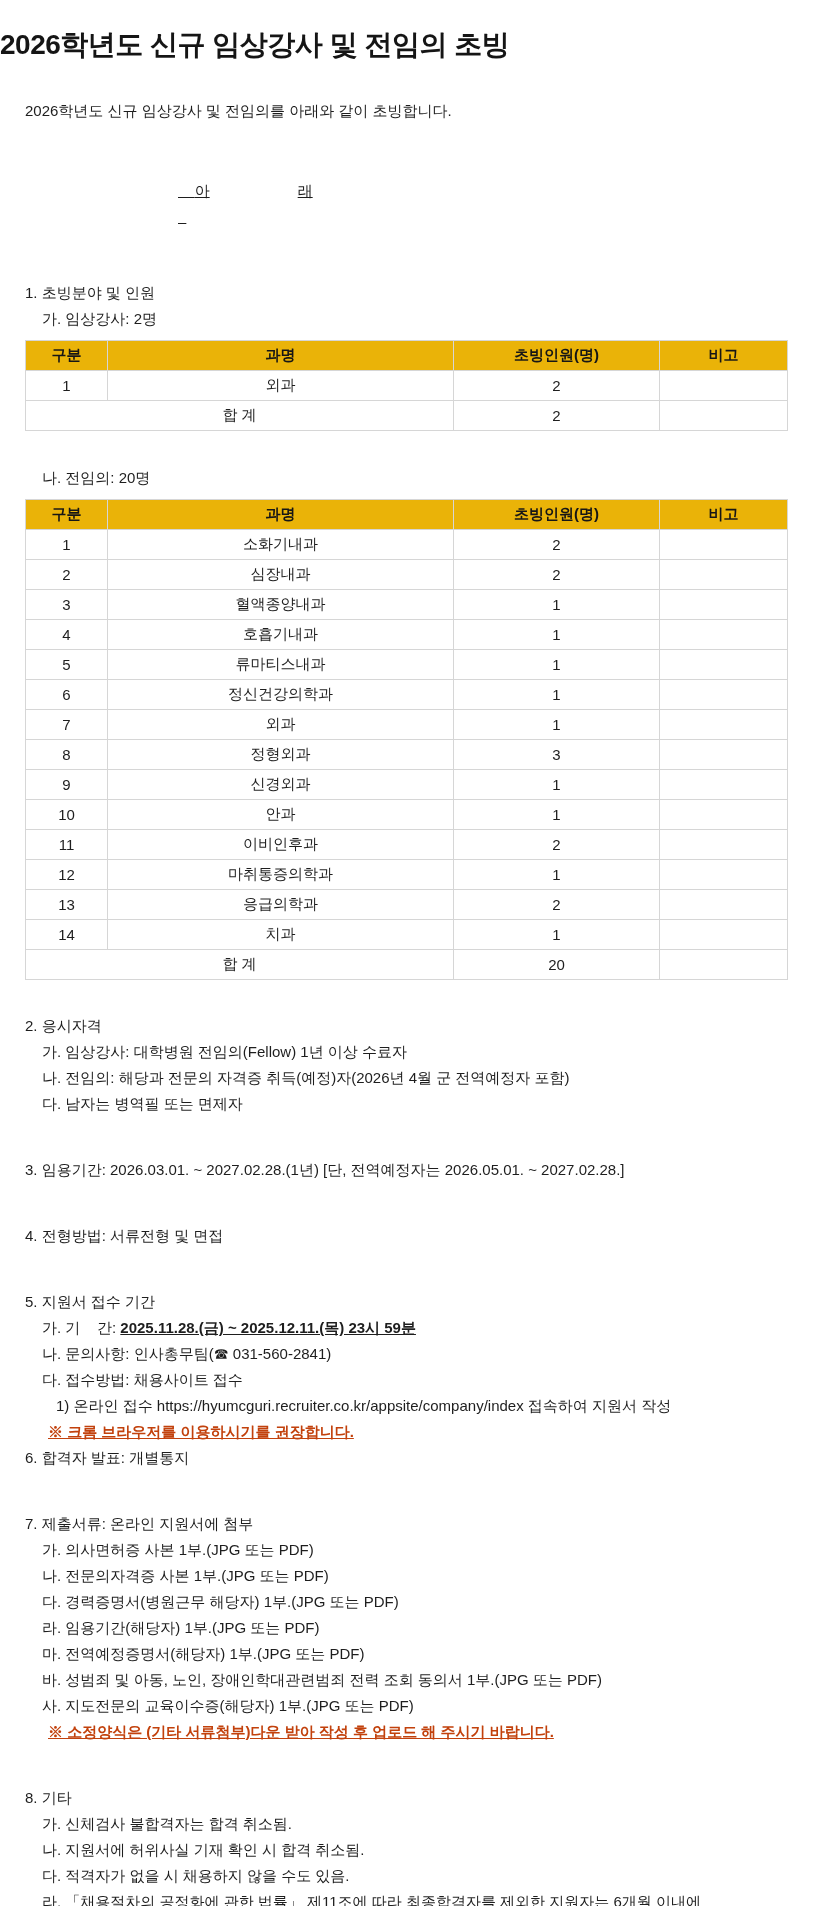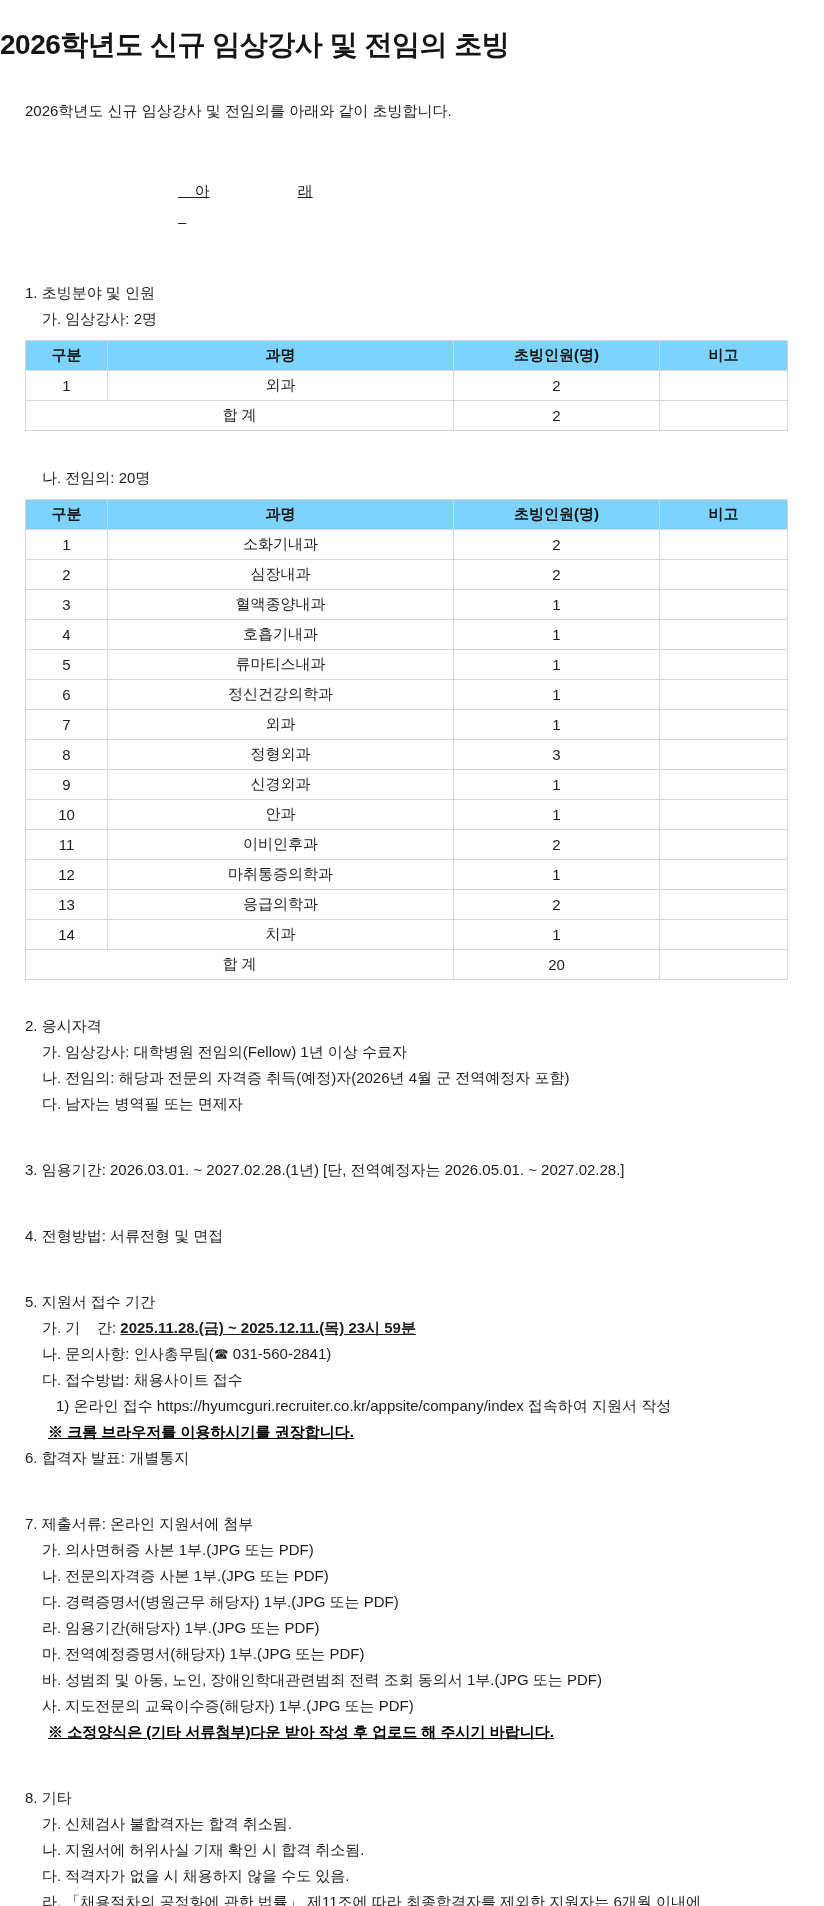--- a/index.html
+++ b/index.html
@@ -35,40 +35,40 @@
   .arae .right { margin-left:88px; }
   .sec { margin-top:40px; }
   .sec-tight { margin-top:33px; }
   .first-sec { margin-top:50px; }
   .sub { padding-left:17px; }      
   .sub2 { padding-left:31px; }     
   .note { padding-left:23px; }
   .bold { font-weight:400; }
   .ul-bold { font-weight:700; text-decoration:underline; }
   .blue-note {
-    color:#000000;
+    color:#c2410c;
     font-weight:700;
     text-decoration:underline;
   }
   table {
     border-collapse:collapse;
     margin:8px 0 0 25px;
     table-layout:fixed;
     width:762px;
   }
   th, td {
     border:1px solid #d6d6d6;
     text-align:center;
     font-size:15px;
     padding:3px 6px;
     height:23px;
     overflow:hidden;
     white-space:nowrap;
   }
-  th { font-weight:700; color:#161616; background:#7dd3fc; }
+  th { font-weight:700; color:#161616; background:#eab308; }
   .tbl-spacer { margin-top:34px; }
 </style>
 </head>
 <body>
 
 <div class="page">
 
   <h1 class="title">2026학년도 신규 임상강사 및 전임의 초빙</h1>
 
   <p class="line intro">2026학년도 신규 임상강사 및 전임의를 아래와 같이 초빙합니다.</p>

